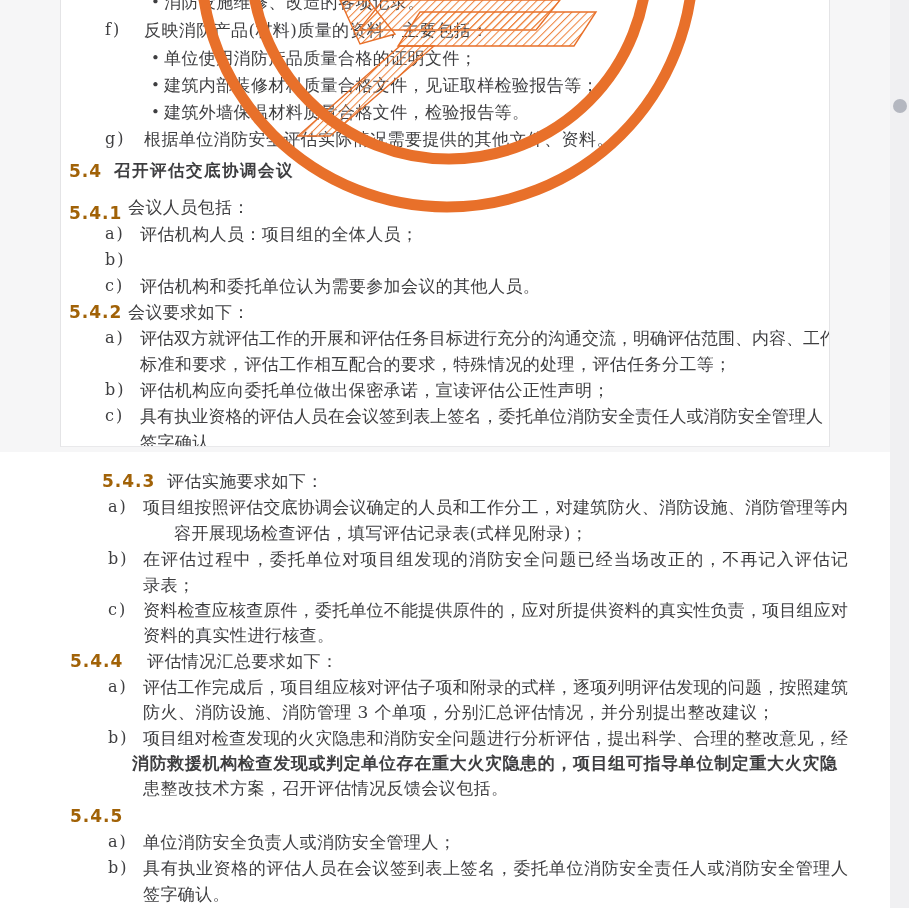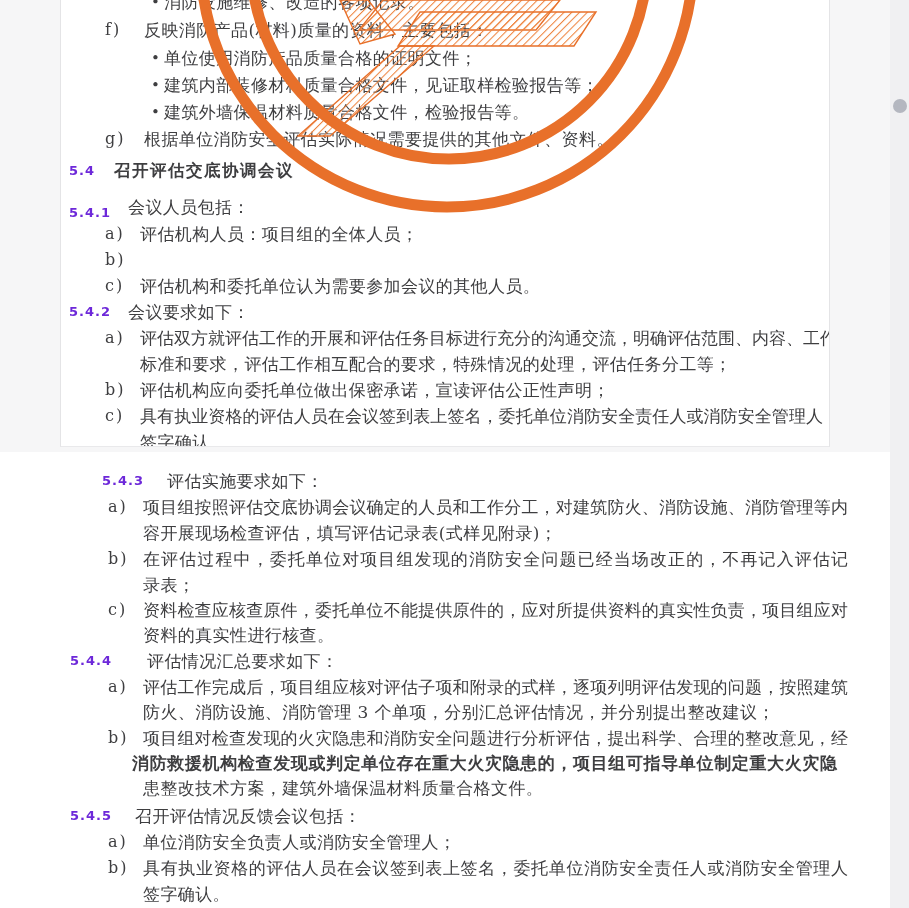--- a/index.html
+++ b/index.html
@@ -18,21 +18,21 @@
   #page-1 { left:60px; top:0; width:770px; height:447px; border-left:1px solid #e4e4e6; border-right:1px solid #e4e4e6; border-bottom:1px solid #e9e9eb; }
   #page-2 { left:0; top:452px; width:890px; height:456px; }
   .line {
     position:absolute; left:0; right:0; height:24px;
     font-size:17px; line-height:20px; color:#3e3e40;
     white-space:nowrap;
   }
   .line span { position:absolute; top:0; }
   .lbl-num {
     font-family:"DejaVu Sans","Liberation Sans",sans-serif;
-    font-weight:600; font-size:13px; color:#6d28d9;
+    font-weight:600; font-size:17px; color:#a16207;
     letter-spacing:1px;
   }
   .lbl-alpha { font-size:16px; letter-spacing:2px; }
   .lbl-bullet { font-size:15px; }
   .txt { letter-spacing:0.4px; }
   .bold-line .txt {
     font-family:"DejaVu Sans","Liberation Sans",sans-serif;
     font-weight:700; letter-spacing:1.5px; font-size:16.5px;
   }
   .jtxt {
@@ -122,21 +122,21 @@
   </div>
 <div class="page" id="page-2">
     <div class="line" style="top: 19px; margin-left: 32px;">
       <span class="lbl-num" style="left: 70px;">5.4.3</span>
       <span class="txt" style="left: 135px;">评估实施要求如下：</span>
     </div>
     <div class="line" style="top: 45px;">
       <span class="lbl-alpha" style="left: 108px;">a)</span>
       <span class="txt jtxt" style="left: 143px; width: 705px;">项目组按照评估交底协调会议确定的人员和工作分工，对建筑防火、消防设施、消防管理等内</span>
     </div>
-    <div class="line" style="top: 71px;">
+    <div class="line" style="top: 71px; margin-left: 31px;">
       <span class="txt" style="left: 143px;">容开展现场检查评估，填写评估记录表(式样见附录)；</span>
     </div>
     <div class="line" style="top: 97px;">
       <span class="lbl-alpha" style="left: 108px;">b)</span>
       <span class="txt jtxt" style="left: 143px; width: 705px;">在评估过程中，委托单位对项目组发现的消防安全问题已经当场改正的，不再记入评估记</span>
     </div>
     <div class="line" style="top: 123px;">
       <span class="txt" style="left: 143px;">录表；</span>
     </div>
     <div class="line" style="top: 148px;">
@@ -158,25 +158,24 @@
       <span class="txt" style="left: 143px;">防火、消防设施、消防管理 3 个单项，分别汇总评估情况，并分别提出整改建议；</span>
     </div>
     <div class="line" style="top: 276px;">
       <span class="lbl-alpha" style="left: 108px;">b)</span>
       <span class="txt jtxt" style="left: 143px; width: 705px;">项目组对检查发现的火灾隐患和消防安全问题进行分析评估，提出科学、合理的整改意见，经</span>
     </div>
     <div class="line" style="top: 301px;">
       <span class="txt jtxt" style="left: 132px; width: 705px; font-weight: bold;">消防救援机构检查发现或判定单位存在重大火灾隐患的，项目组可指导单位制定重大火灾隐</span>
     </div>
     <div class="line" style="top: 326px;">
-      <span class="txt" style="left: 143px;">患整改技术方案，建筑外墙保温材料质量合格文件。</span>
+      <span class="txt" style="left: 143px;">患整改技术方案，召开评估情况反馈会议包括。</span>
     </div>
     <div class="line" style="top: 354px;">
       <span class="lbl-num" style="left: 70px;">5.4.5</span>
-      <span class="txt" style="left: 135px;">召开评估情况反馈会议包括：</span>
     </div>
     <div class="line" style="top: 380px;">
       <span class="lbl-alpha" style="left: 108px;">a)</span>
       <span class="txt" style="left: 143px;">单位消防安全负责人或消防安全管理人；</span>
     </div>
     <div class="line" style="top: 406px;">
       <span class="lbl-alpha" style="left: 108px;">b)</span>
       <span class="txt jtxt" style="left: 143px; width: 705px;">具有执业资格的评估人员在会议签到表上签名，委托单位消防安全责任人或消防安全管理人</span>
     </div>
     <div class="line" style="top: 432px;">

